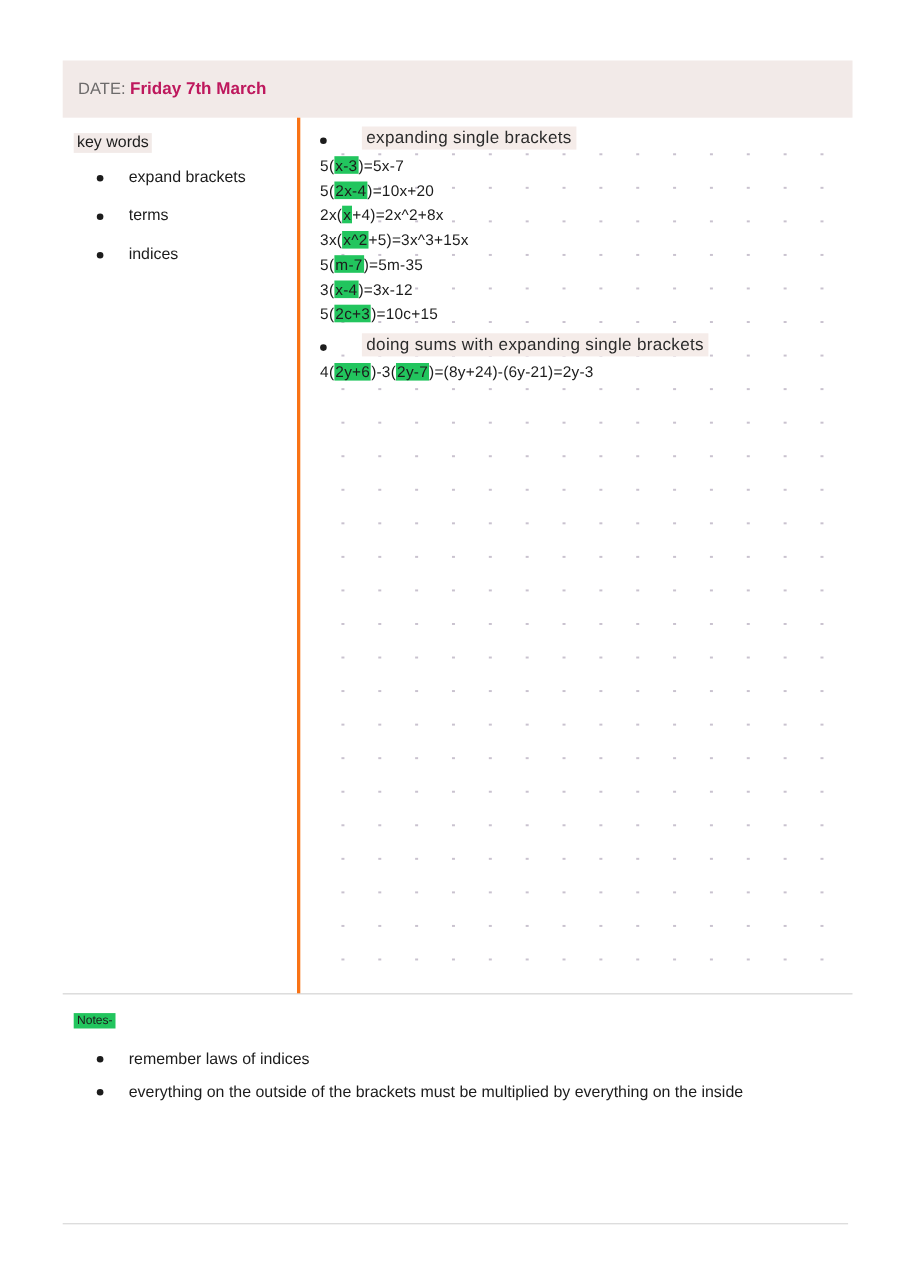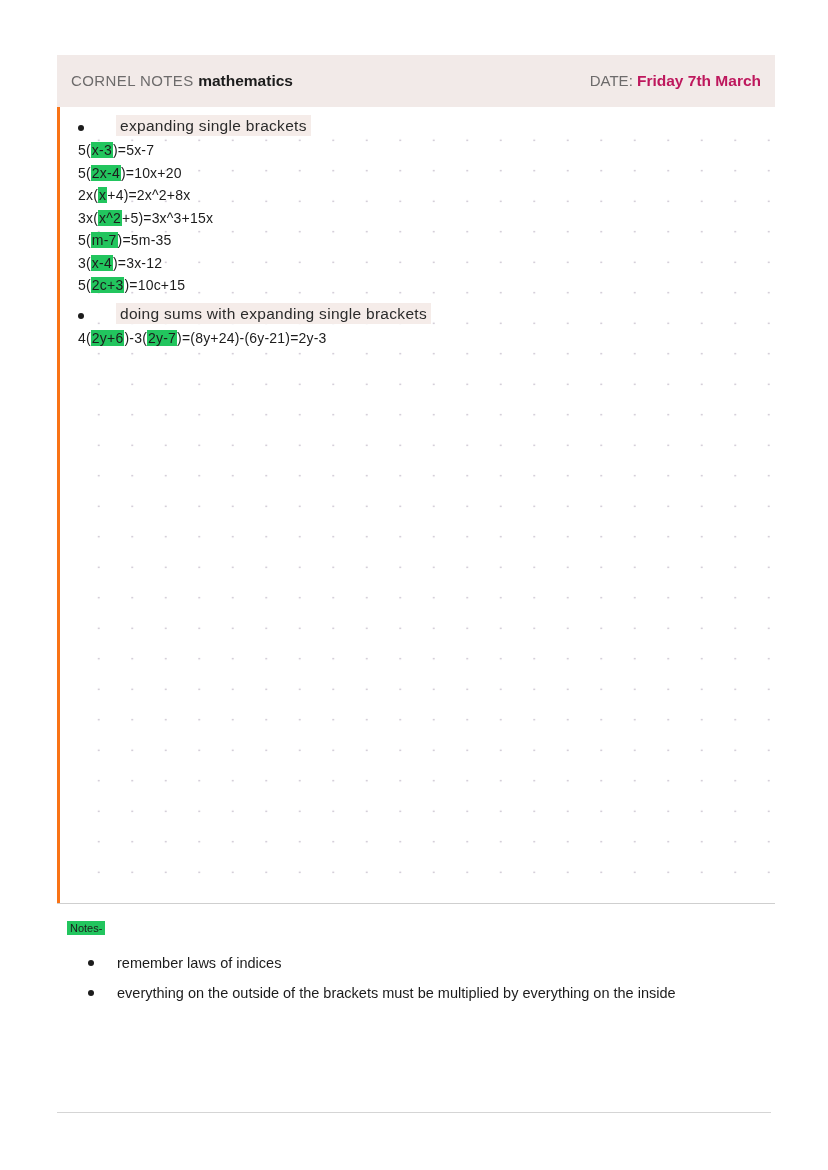--- a/index.html
+++ b/index.html
@@ -193,32 +193,42 @@
     border-top: 1px solid #d5d5d5;
   }
 </style>
 </head>
 <body>
 
 <div class="page">
   <div class="sheet">
 
     <div class="header">
-      <div class="header-left">
-        <span>CORNEL NOTES</span>
-        <span class="subject">mathematics</span>
-      </div>
       <div class="header-right">
         <span>DATE:</span>
         <span class="date-value">Friday 7th March</span>
       </div>
     </div>
 
     <div class="body">
 
+      <div class="col-left">
+        <div class="kw-title">key words</div>
+        <ul class="kw-list">
+          <li>
+            <span>expand brackets</span>
+          </li>
+          <li>
+            <span>terms</span>
+          </li>
+          <li>
+            <span>indices</span>
+          </li>
+        </ul>
+      </div>
 
       <div class="col-right">
         <div class="dotgrid"></div>
         <div class="notes-lines">
 
           <div class="heading-row">
             <span class="hl">expanding single brackets</span>
           </div>
 
           <div class="eq">

